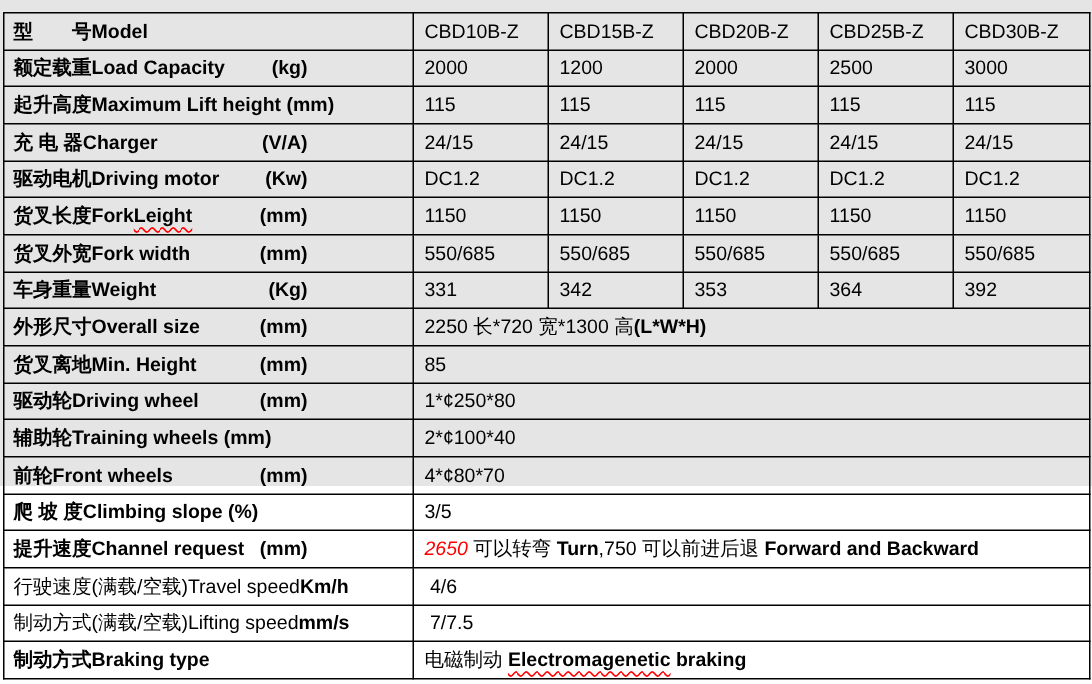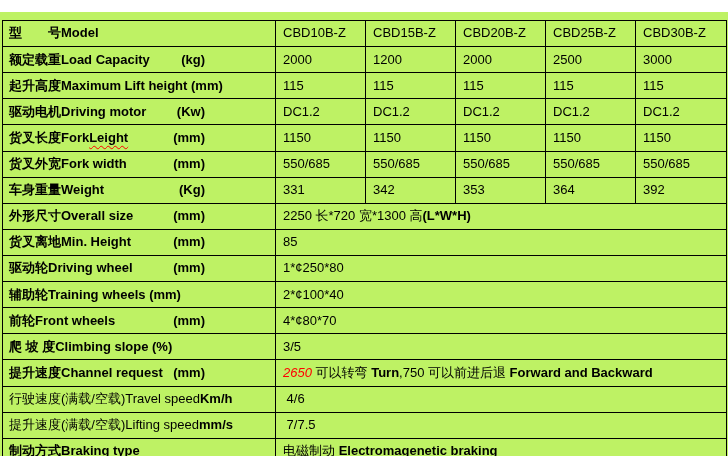--- a/index.html
+++ b/index.html
@@ -10,23 +10,23 @@
   body {
     width: 728px;
     height: 456px;
     overflow: hidden;
     font-family: "Liberation Sans", "DejaVu Sans", sans-serif;
     font-size: 13px;
     color: #000000;
   }
   .page {
     position: absolute;
-    left: 0; top: 12px;
-    width: 728px; height: 444px;
-    background: #bef264;
+    left: 0; top: 0;
+    width: 728px; height: 324px;
+    background: #e5e5e5;
   }
   table.spec-table {
     position: absolute;
     left: 2px;
     top: 8px;
     width: 724px;
     height: 445px;
     border-collapse: collapse;
     table-layout: fixed;
   }
@@ -109,20 +109,34 @@
           </td>
           <td class="val-cell">115</td>
           <td class="val-cell">115</td>
           <td class="val-cell">115</td>
           <td class="val-cell">115</td>
           <td class="val-cell">115</td>
         </tr>
         <tr class="spec-row">
           <td class="label-cell">
             <div class="labwrap">
+              <span class="b">充 电 器 </span>
+              <span class="b">Charger</span>
+              <span class="b unit">(V/A)</span>
+            </div>
+          </td>
+          <td class="val-cell">24/15</td>
+          <td class="val-cell">24/15</td>
+          <td class="val-cell">24/15</td>
+          <td class="val-cell">24/15</td>
+          <td class="val-cell">24/15</td>
+        </tr>
+        <tr class="spec-row">
+          <td class="label-cell">
+            <div class="labwrap">
               <span class="b">驱动电机 </span>
               <span class="b">Driving motor</span>
               <span class="b unit">(Kw)</span>
             </div>
           </td>
           <td class="val-cell">DC1.2</td>
           <td class="val-cell">DC1.2</td>
           <td class="val-cell">DC1.2</td>
           <td class="val-cell">DC1.2</td>
           <td class="val-cell">DC1.2</td>
@@ -244,21 +258,21 @@
               <span>行驶速度(满载/空载)</span>
               <span>Travel speed</span>
               <span class="b unit">Km/h</span>
             </div>
           </td>
           <td colspan="5" class="merged-cell"><span>&nbsp;4/6</span></td>
         </tr>
         <tr class="spec-row">
           <td class="label-cell">
             <div class="labwrap">
-              <span>提升速度(满载/空载) </span>
+              <span>制动方式(满载/空载) </span>
               <span>Lifting speed </span>
               <span class="b unit">mm/s</span>
             </div>
           </td>
           <td colspan="5" class="merged-cell"><span>&nbsp;7/7.5</span></td>
         </tr>
         <tr class="spec-row">
           <td class="label-cell">
             <div class="labwrap">
               <span class="b">制动方式 </span>

